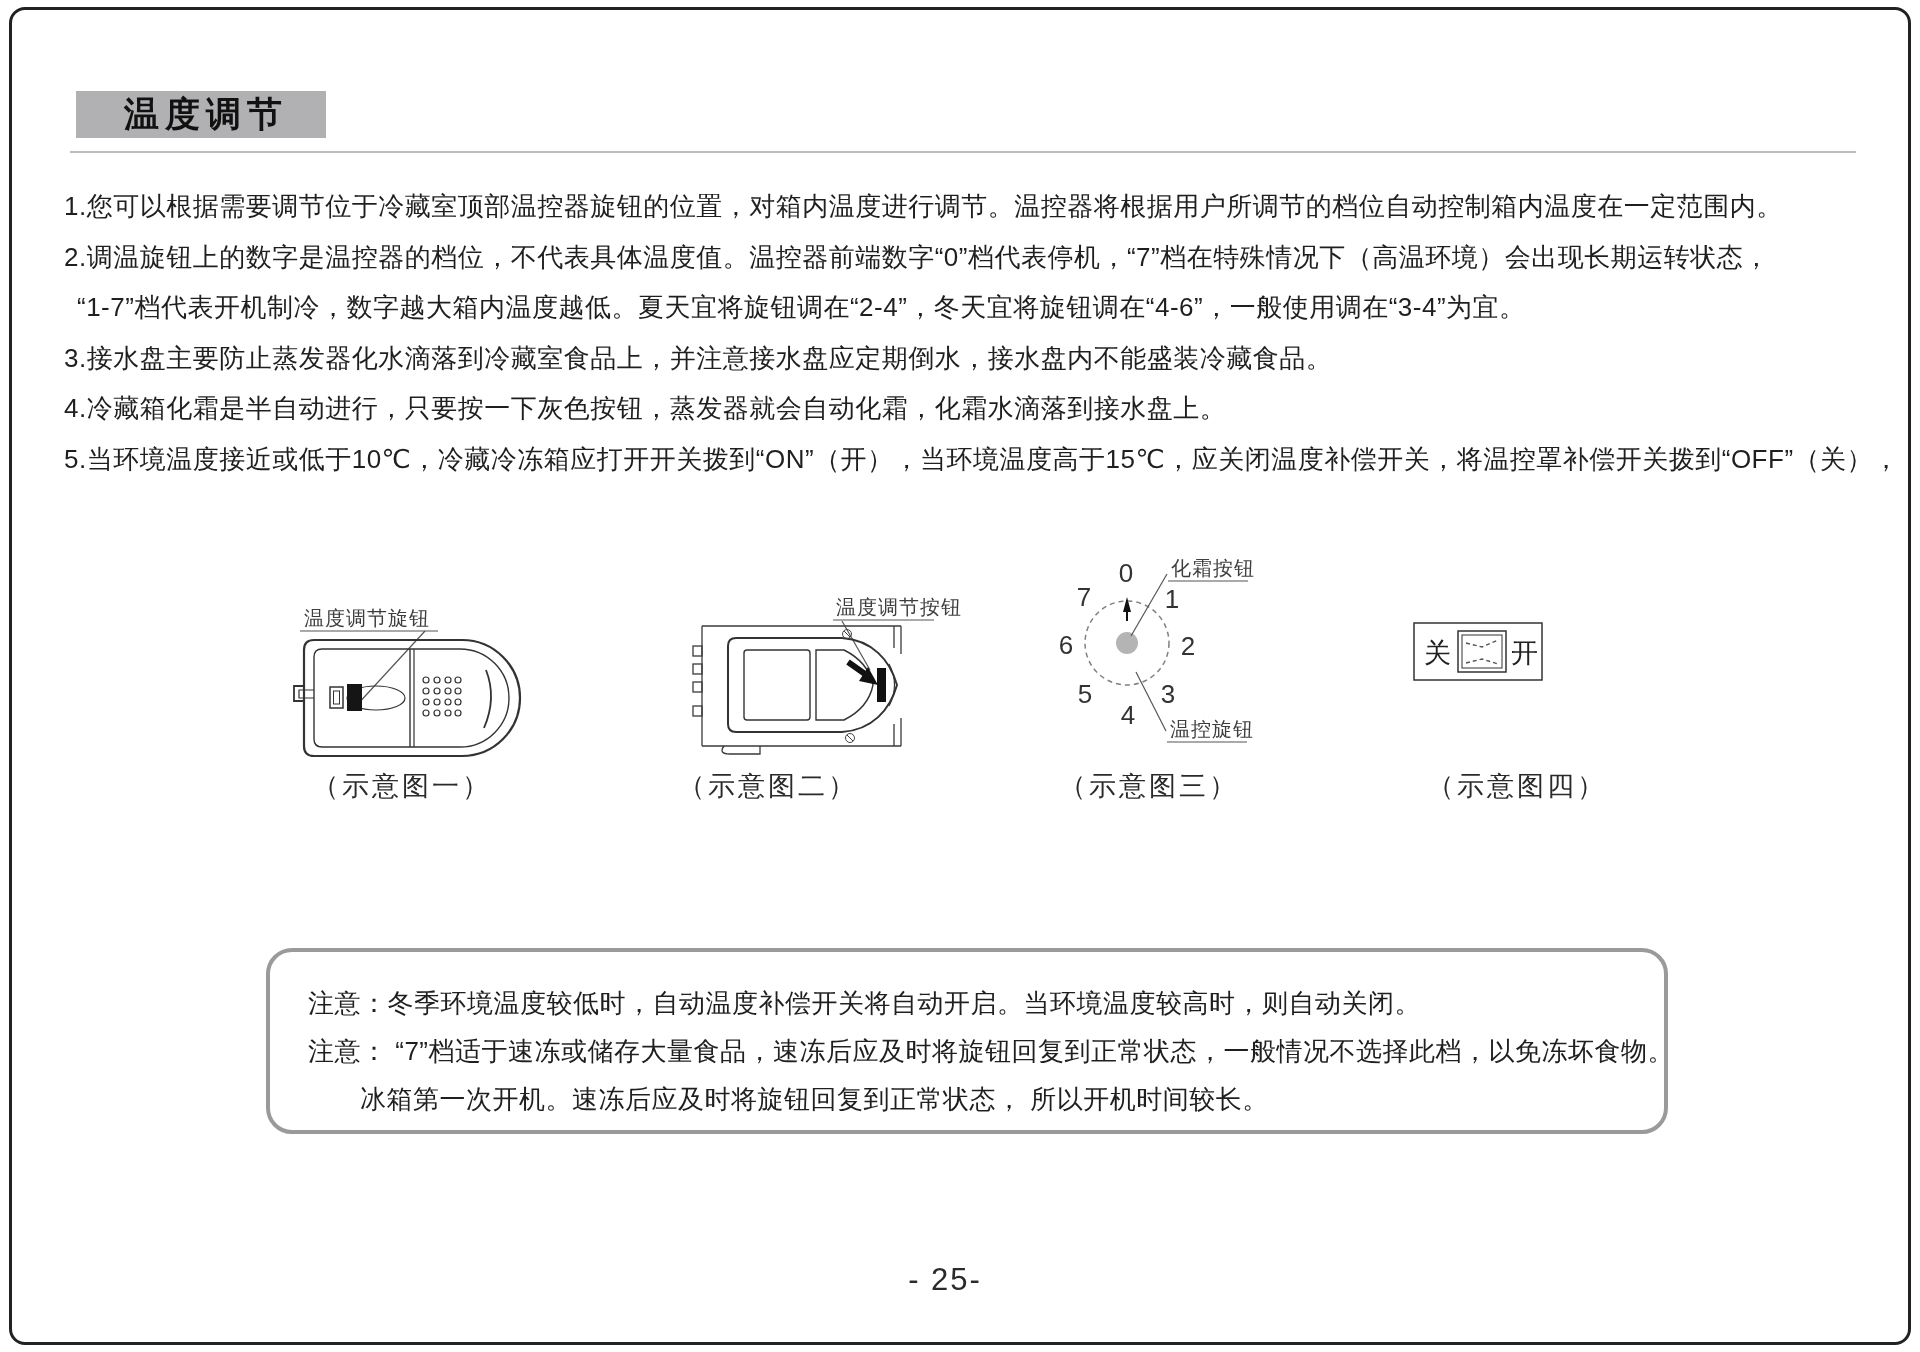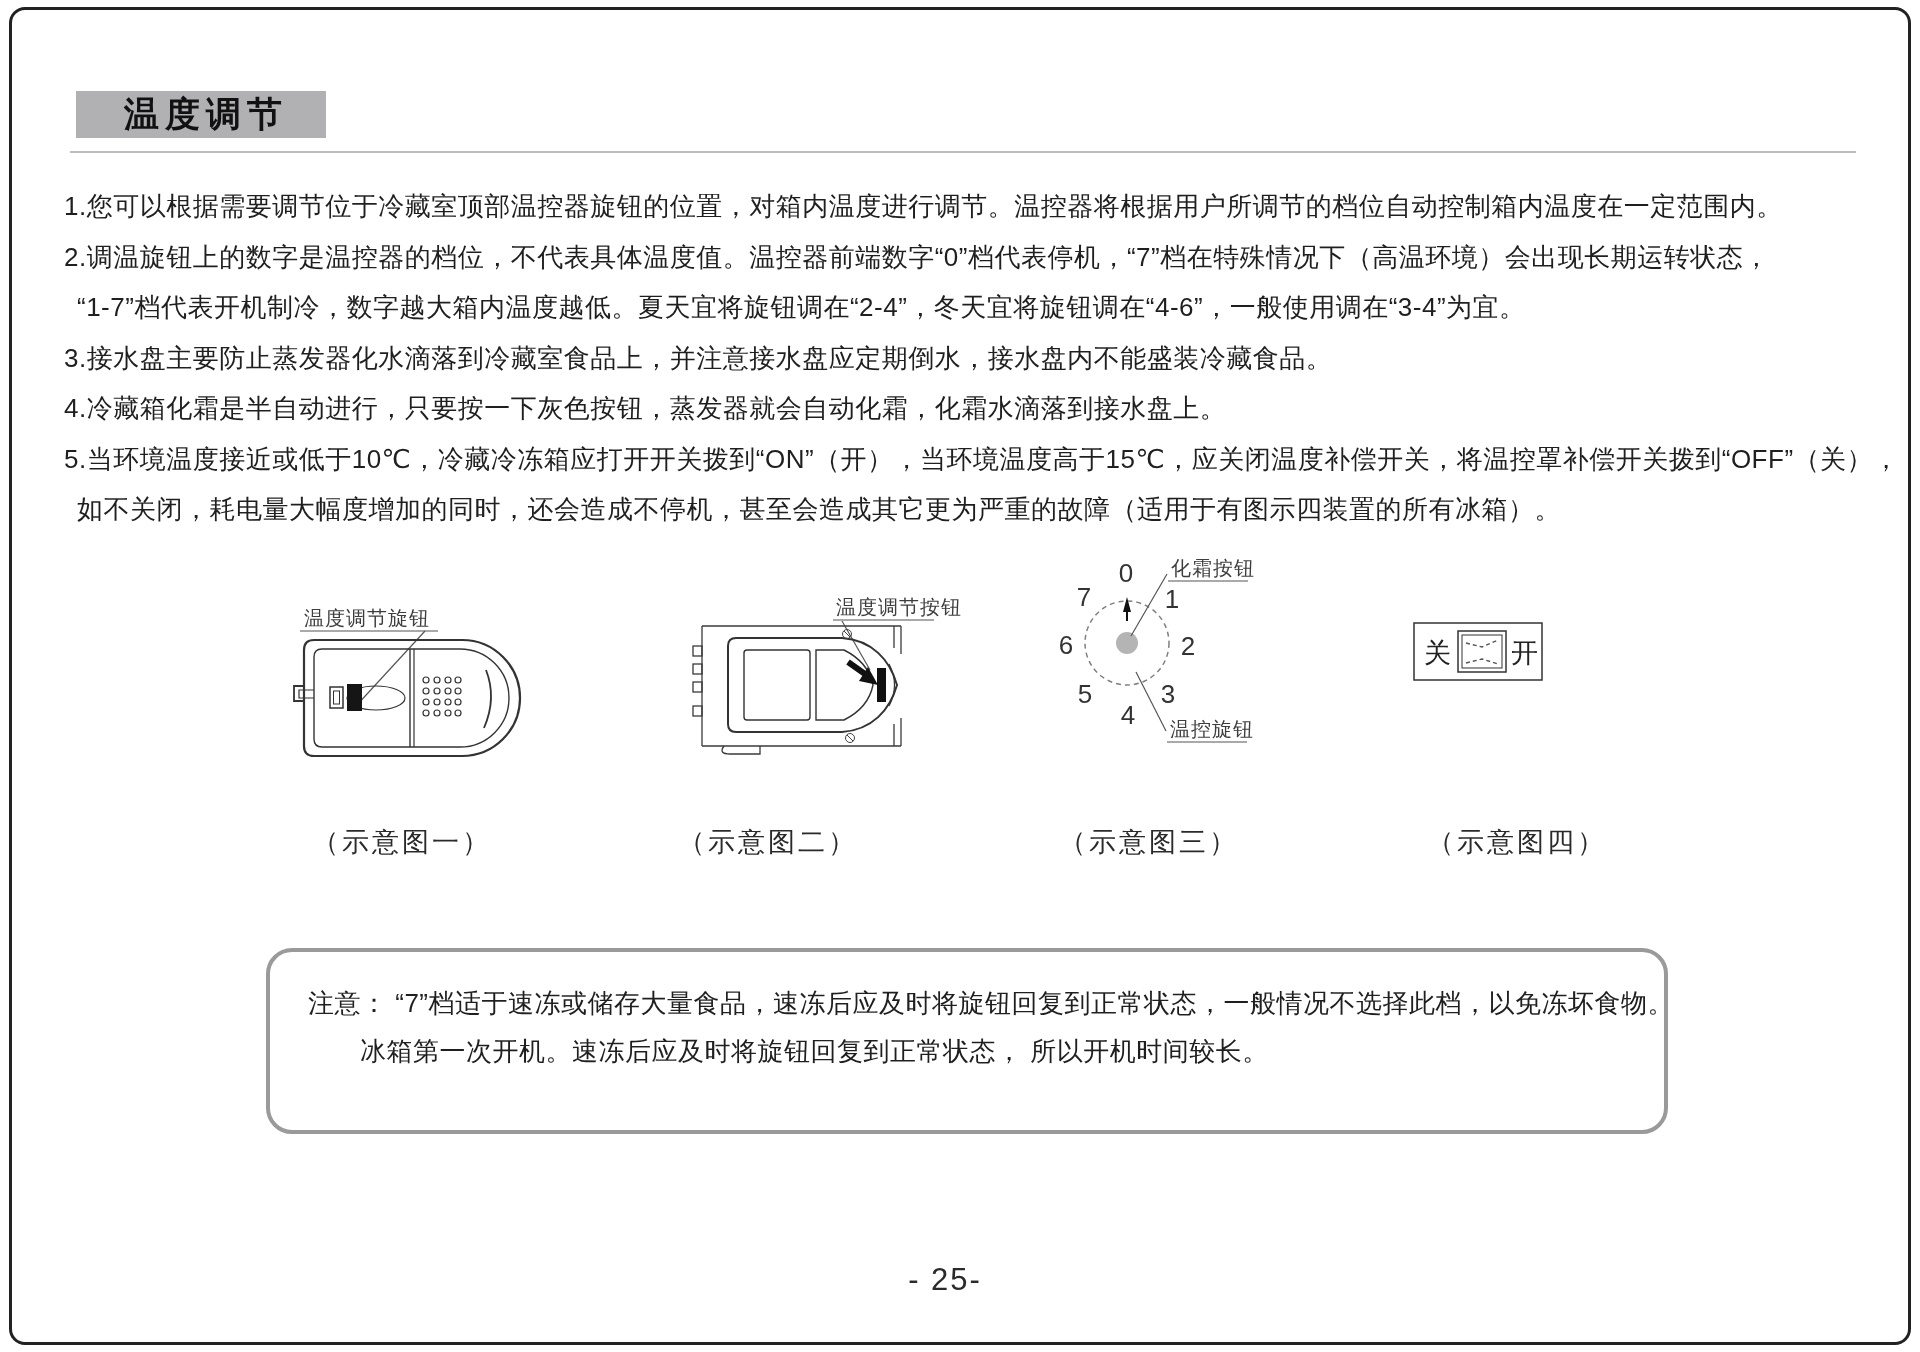--- a/index.html
+++ b/index.html
@@ -35,21 +35,21 @@
   #fig3 { left:1038px; top:545px; }
   #fig4 { left:1408px; top:618px; }
 
   svg { overflow:visible; }
   svg text { font-family:"Liberation Sans","DejaVu Sans",sans-serif; }
   .diag-label { font-size:20px; fill:#3d3d3d; letter-spacing:1px; }
   .dial-num { font-size:26px; fill:#333; }
   .cn-big { font-size:27px; fill:#222; }
 
   .caption {
-    position:absolute; top:824px; transform:translateX(-50%);
+    position:absolute; top:768px; transform:translateX(-50%);
     font-size:27px; letter-spacing:3px; color:#2a2a2a; white-space:nowrap;
   }
   #cap1 { left:402px; } #cap2 { left:768px; } #cap3 { left:1149px; } #cap4 { left:1517px; }
 
   .note-box {
     position:absolute; left:266px; top:948px; width:1402px; height:186px;
     box-sizing:border-box; border:4px solid var(--note-border,#9a9a9a);
     border-radius:26px; padding:27px 0 0 38px; background:#fff;
   }
   .note-line { font-size:26px; line-height:48px; white-space:nowrap; letter-spacing:0.5px; }
@@ -70,21 +70,20 @@
 </div>
 <div class="rule"></div>
 
 <div class="text-block">
   <div class="line">1.您可以根据需要调节位于冷藏室顶部温控器旋钮的位置，对箱内温度进行调节。温控器将根据用户所调节的档位自动控制箱内温度在一定范围内。</div>
   <div class="line">2.调温旋钮上的数字是温控器的档位，不代表具体温度值。温控器前端数字“0”档代表停机，“7”档在特殊情况下（高温环境）会出现长期运转状态，</div>
   <div class="line indent">“1-7”档代表开机制冷，数字越大箱内温度越低。夏天宜将旋钮调在“2-4”，冬天宜将旋钮调在“4-6”，一般使用调在“3-4”为宜。</div>
   <div class="line">3.接水盘主要防止蒸发器化水滴落到冷藏室食品上，并注意接水盘应定期倒水，接水盘内不能盛装冷藏食品。</div>
   <div class="line">4.冷藏箱化霜是半自动进行，只要按一下灰色按钮，蒸发器就会自动化霜，化霜水滴落到接水盘上。</div>
   <div class="line">5.当环境温度接近或低于10℃，冷藏冷冻箱应打开开关拨到“ON”（开），当环境温度高于15℃，应关闭温度补偿开关，将温控罩补偿开关拨到“OFF”（关），</div>
-  <div class="line indent">如不关闭，耗电量大幅度增加的同时，还会造成不停机，甚至会造成其它更为严重的故障（适用于有图示四装置的所有冰箱）。</div>
 </div>
 
 <div class="fig" id="fig1">
   <svg width="250" height="180" viewBox="0 0 250 180">
     <g>
       <text x="14" y="27" class="diag-label">温度调节旋钮</text>
       <line x1="10" y1="33" x2="148" y2="33" stroke="#555" stroke-width="1.2"></line>
       <line x1="135" y1="33" x2="66" y2="108" stroke="#555" stroke-width="1.2"></line>
     </g>
     <g fill="none" stroke="#333">
@@ -208,17 +207,18 @@
     <text x="103" y="44" class="cn-big">开</text>
   </svg>
 </div>
 
 <div class="caption" id="cap1">（示意图一）</div>
 <div class="caption" id="cap2">（示意图二）</div>
 <div class="caption" id="cap3">（示意图三）</div>
 <div class="caption" id="cap4">（示意图四）</div>
 
 <div class="note-box">
+  <div class="note-line">注意：冬季环境温度较低时，自动温度补偿开关将自动开启。当环境温度较高时，则自动关闭。</div>
   <div class="note-line">注意： “7”档适于速冻或储存大量食品，速冻后应及时将旋钮回复到正常状态，一般情况不选择此档，以免冻坏食物。</div>
   <div class="note-line indent">冰箱第一次开机。速冻后应及时将旋钮回复到正常状态， 所以开机时间较长。</div>
 </div>
 
 <div class="page-num">- 25-</div>
 
 </body></html>

